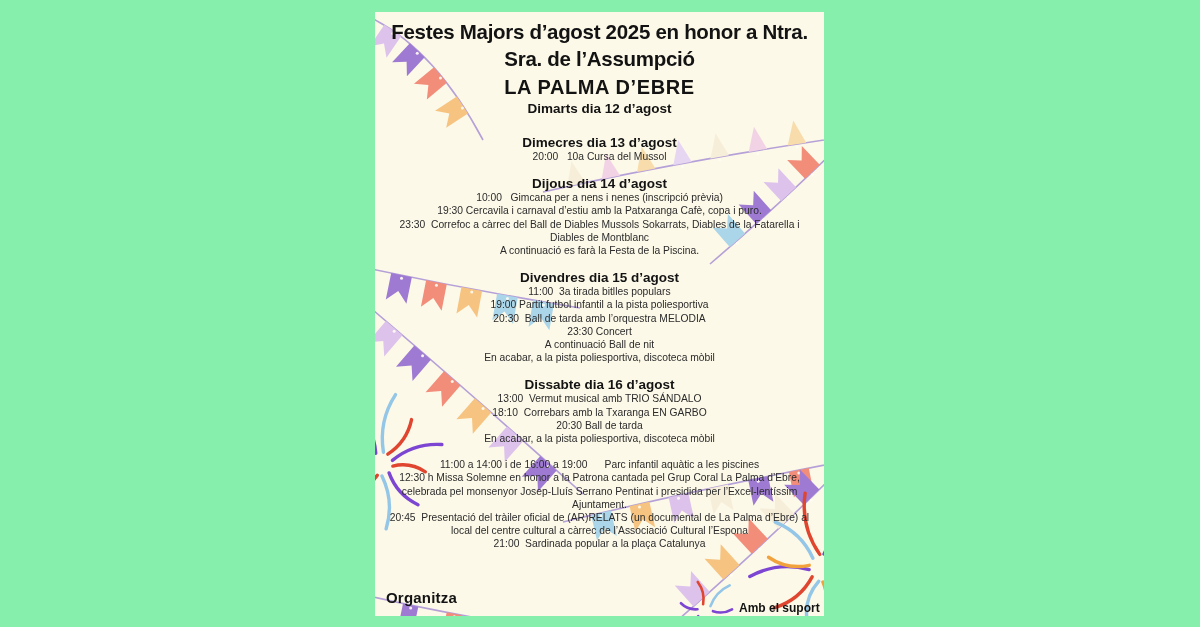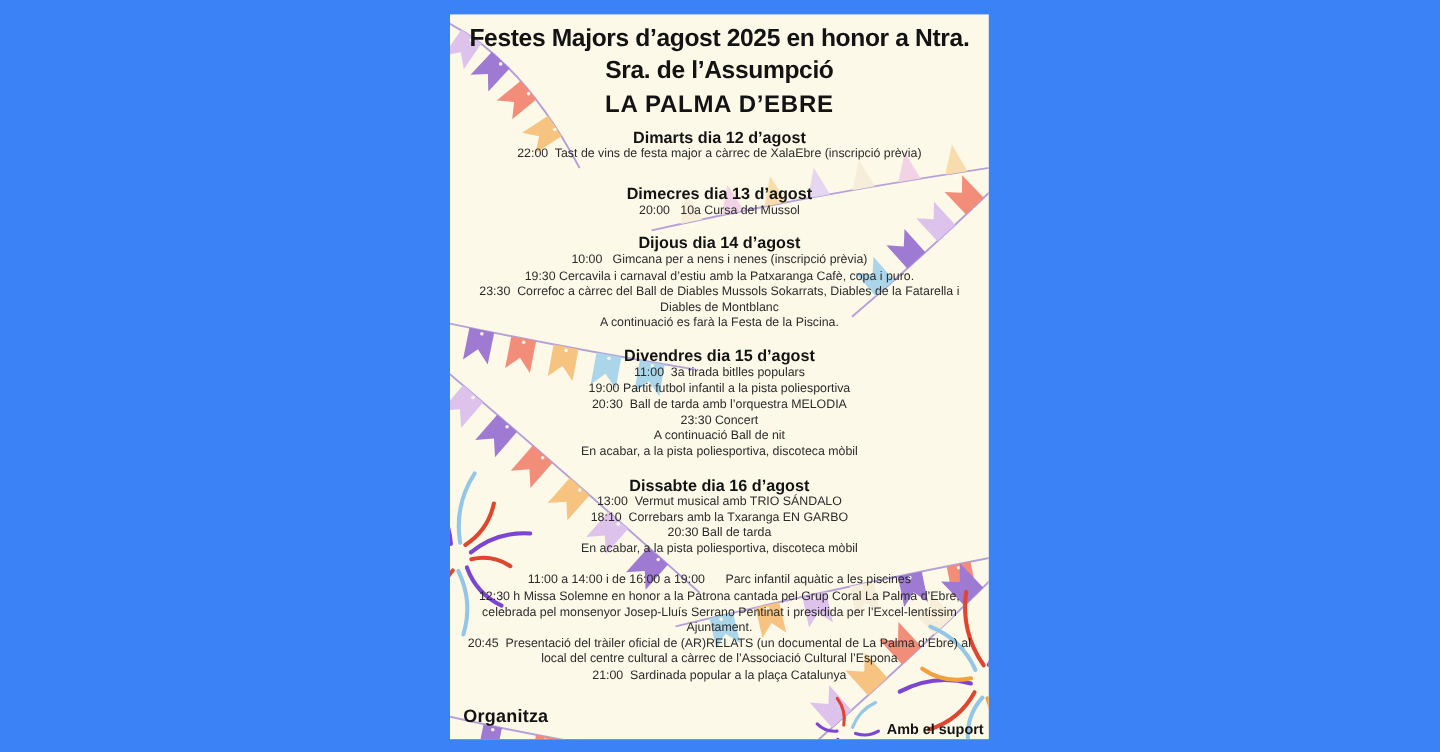--- a/index.html
+++ b/index.html
@@ -12,39 +12,39 @@
     position:absolute;left:375px;top:12px;width:449px;height:604px;
     overflow:hidden;
   }
   .deco{position:absolute;left:0;top:0;width:449px;height:604px;pointer-events:none;}
   .content{
     position:relative;width:441px;padding:6px 4px 0 4px;text-align:center;
     color:#222;
   }
   .t1{font-size:20.5px;font-weight:bold;line-height:27px;letter-spacing:-0.3px;color:#131313;}
   .t3{font-size:20px;font-weight:bold;line-height:24px;margin-top:3px;letter-spacing:0.6px;color:#131313;}
-  .schedule{margin:8px;}
+  .schedule{margin:2px;}
   .section{margin-top:13px;}
   .section:nth-child(1){margin-top:0;}
   .section:nth-child(2){margin-top:19px;}
   .day{font-size:13.5px;font-weight:bold;line-height:15px;color:#131313;}
   .ev{font-size:10.3px;line-height:13.2px;white-space:pre-wrap;color:#2b2b2b;}
   .organitza{
     position:absolute;left:11px;top:577px;
     font-size:15px;font-weight:bold;color:#131313;letter-spacing:0.2px;
   }
   .suport{
     position:absolute;left:364px;top:589px;
     font-size:12px;font-weight:bold;color:#131313;
   }
 </style>
 </head>
 <body style="background: rgb(243, 200, 238);">
 
-<div class="stage" style="background: #3b82f6;">
+<div class="stage" style="background: #86efac;">
   <div class="poster" style="background: rgb(252, 249, 232);">
     <svg class="deco" id="deco-svg" viewBox="0 0 449 604">
         <path d="M-8,4 Q58,34 108,128" stroke="#b5a0d8" stroke-width="1.6" fill="none"></path>
         <path d="M-10.14,0 L10.14,0 L10.14,26 L0,15.6 L-10.14,26 Z" fill="#ddc3ec" transform="translate(17.76,18.560000000000002) rotate(34.275551462528824)"></path>
         <circle cx="17.76" cy="21.560000000000002" r="1.5" fill="#fffdf2" opacity="0.9"></circle>
         <path d="M-10.14,0 L10.14,0 L10.14,26 L0,15.6 L-10.14,26 Z" fill="#9e7ad2" transform="translate(42.24000000000001,38.24000000000001) rotate(43.011362143525936)"></path>
         <circle cx="42.24000000000001" cy="41.24000000000001" r="1.5" fill="#fffdf2" opacity="0.9"></circle>
         <path d="M-10.14,0 L10.14,0 L10.14,26 L0,15.6 L-10.14,26 Z" fill="#f28d7a" transform="translate(65.44,63.04) rotate(50.49232455712744)"></path>
         <circle cx="65.44" cy="66.03999999999999" r="1.5" fill="#fffdf2" opacity="0.9"></circle>
         <path d="M-10.14,0 L10.14,0 L10.14,26 L0,15.6 L-10.14,26 Z" fill="#f6c480" transform="translate(87.36000000000001,92.96000000000001) rotate(56.768288932020646)"></path>
@@ -160,23 +160,20 @@
       </svg>
 
     <div class="content">
       <div class="t1">Festes Majors d’agost 2025 en honor a Ntra.</div>
       <div class="t1">Sra. de l’Assumpció</div>
       <div class="t3">LA PALMA D’EBRE</div>
 
       <div class="schedule">
   <div class="section">
     <div class="day">Dimarts dia 12 d’agost</div>
-    <div class="evs">
-              <div class="ev">22:00  Tast de vins de festa major a càrrec de XalaEbre (inscripció prèvia)</div>
-            </div>
   </div>
 
   <div class="section">
     <div class="day">Dimecres dia 13 d’agost</div>
     <div class="evs">
               <div class="ev">20:00   10a Cursa del Mussol</div>
             </div>
   </div>
 
   <div class="section">

